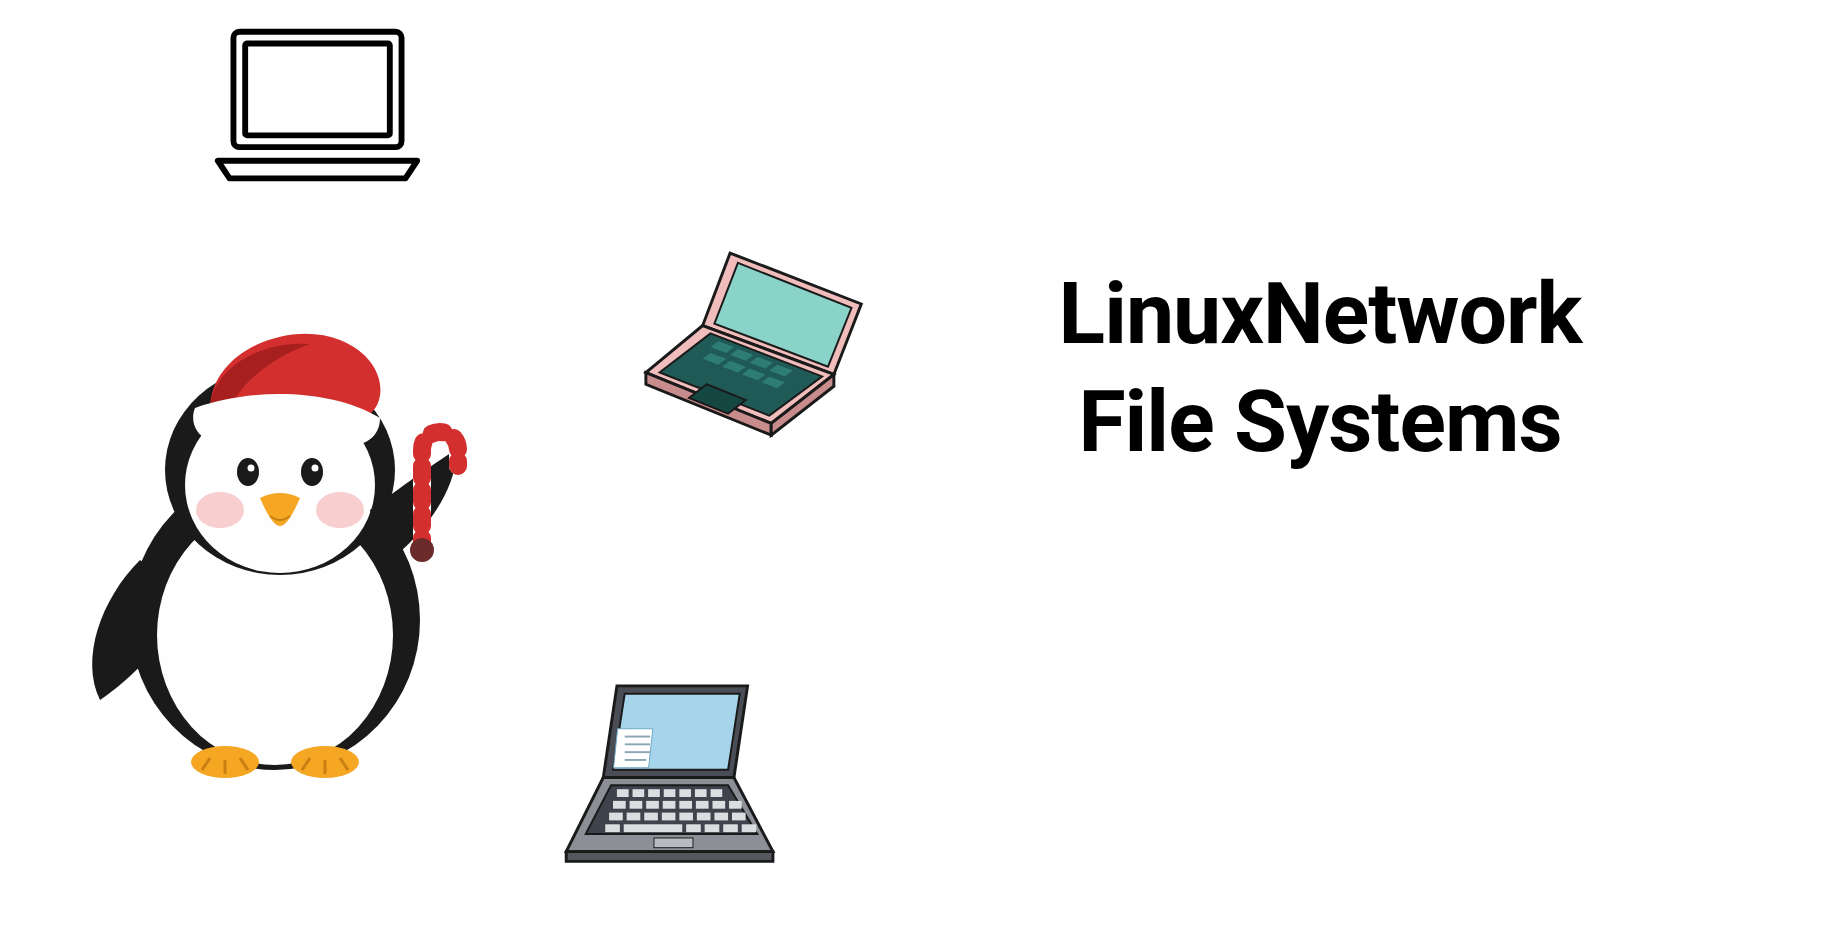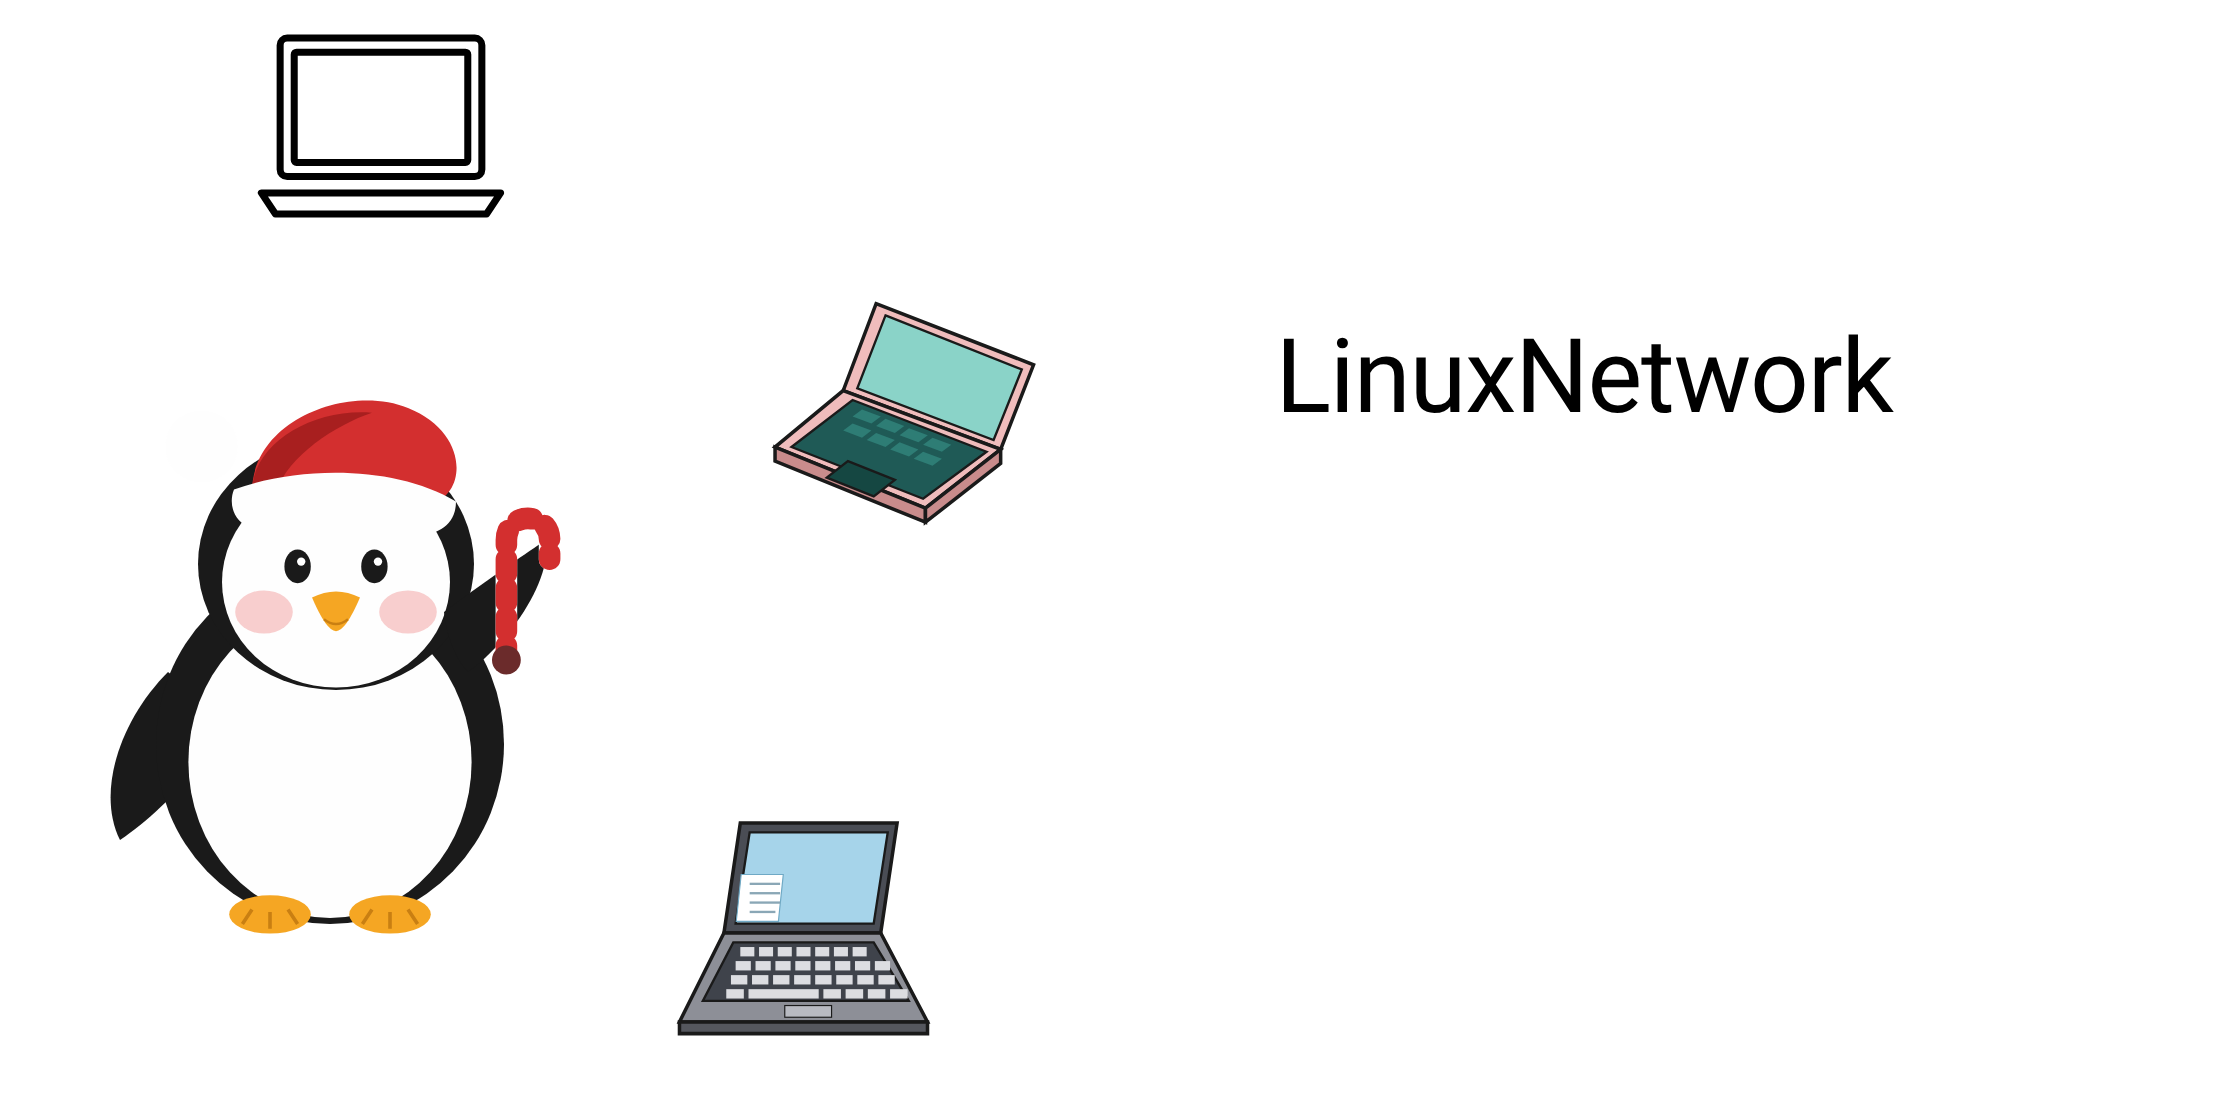--- a/index.html
+++ b/index.html
@@ -3,40 +3,41 @@
 <meta charset="utf-8">
 <style>
   * { margin: 0; padding: 0; box-sizing: border-box; }
   html, body { width: 1845px; height: 925px; background: #ffffff; font-family: -apple-system, BlinkMacSystemFont, "Segoe UI", Roboto, Helvetica, Arial, sans-serif; }
   .stage { position: relative; width: 1845px; height: 925px; overflow: hidden; }
   .title {
     position: absolute;
     left: 920px;
     top: 260px;
     width: 800px;
-    font-weight: 400;
+    font-weight: 700;
     font-size: 86px;
     line-height: 1.25;
     color: #000000;
     text-align: center;
     letter-spacing: -1px;
   }
   .icon { position: absolute; }
   .laptop-outline { left: 210px; top: 22px; width: 215px; height: 170px; }
   .laptop-iso { left: 640px; top: 245px; width: 235px; height: 210px; }
   .laptop-gray { left: 560px; top: 680px; width: 225px; height: 195px; }
   .penguin { left: 60px; top: 300px; width: 430px; height: 480px; }
 </style>
 </head>
 <body>
 
 <div class="stage">
 
   <div class="title">
     <div>LinuxNetwork</div>
+    <div>File Systems</div>
   </div>
 
   <div class="icon laptop-outline">
     <svg viewBox="0 0 220 170" width="100%" height="100%">
       <g fill="none" stroke="#000" stroke-width="6" stroke-linejoin="round">
         <rect x="24" y="8" width="172" height="118" rx="6"></rect>
         <rect x="36" y="20" width="148" height="94" rx="2"></rect>
         <path d="M8 140 H212 L200 158 H20 Z"></path>
       </g>
     </svg>

